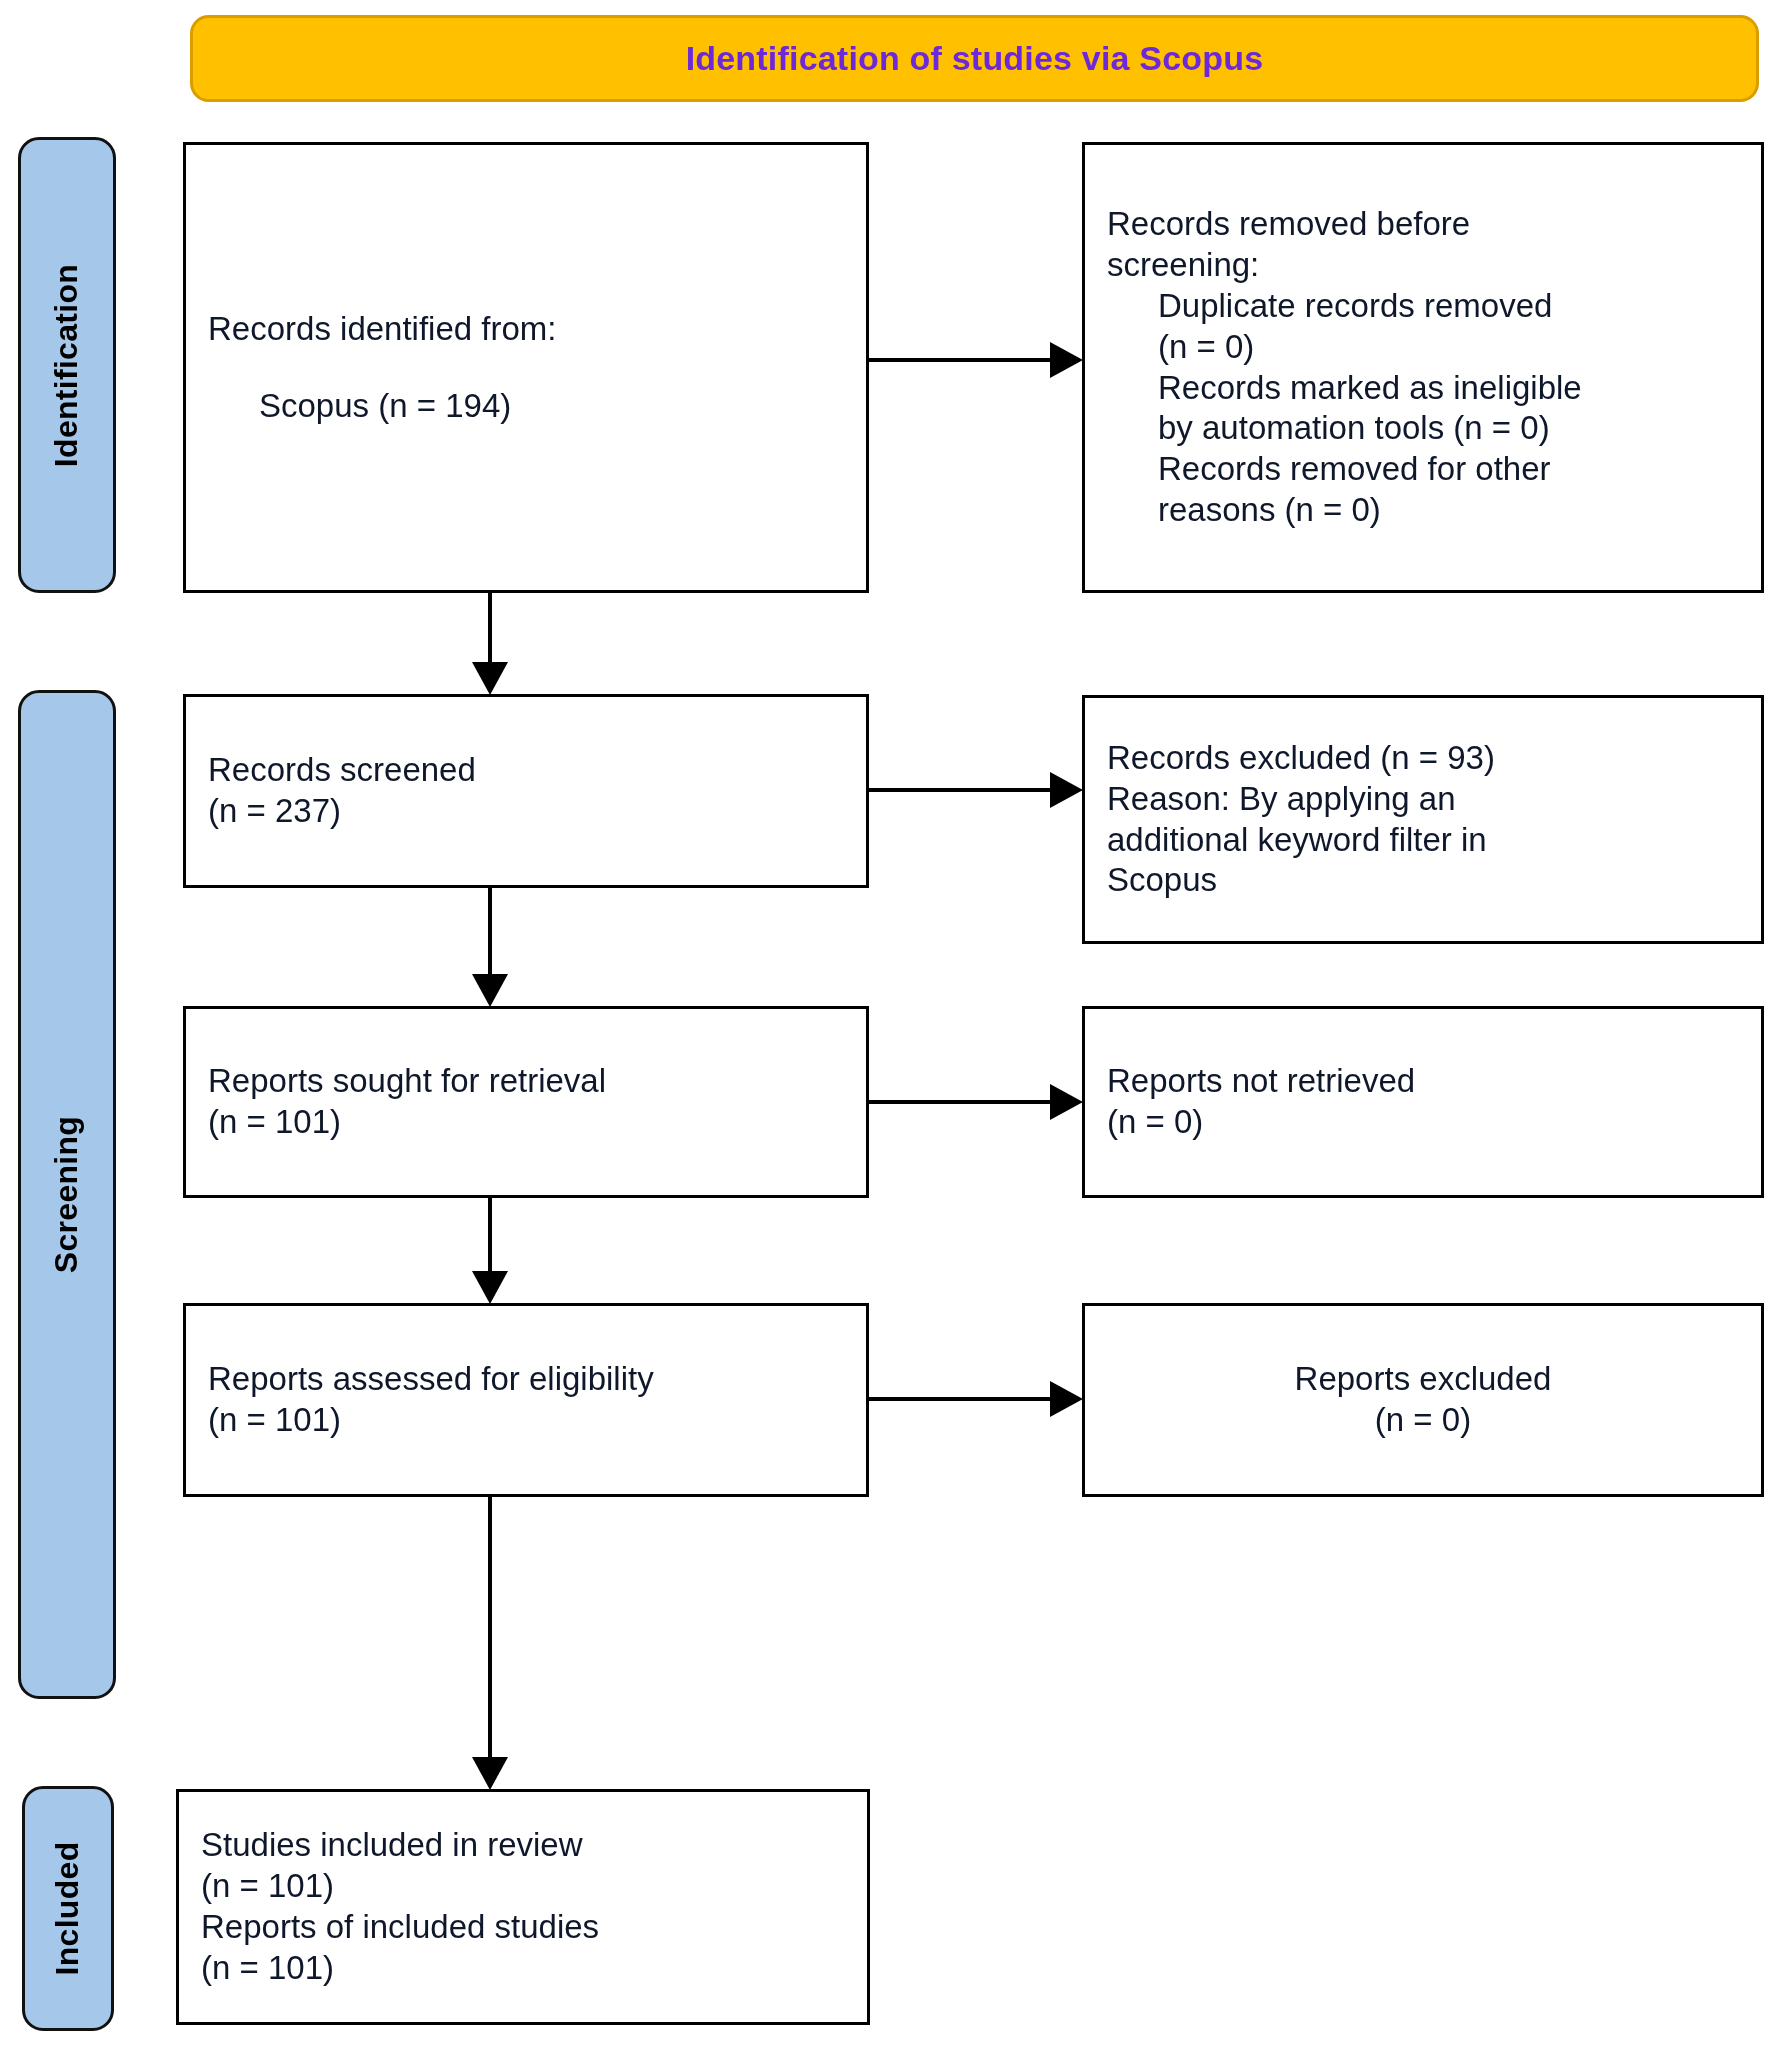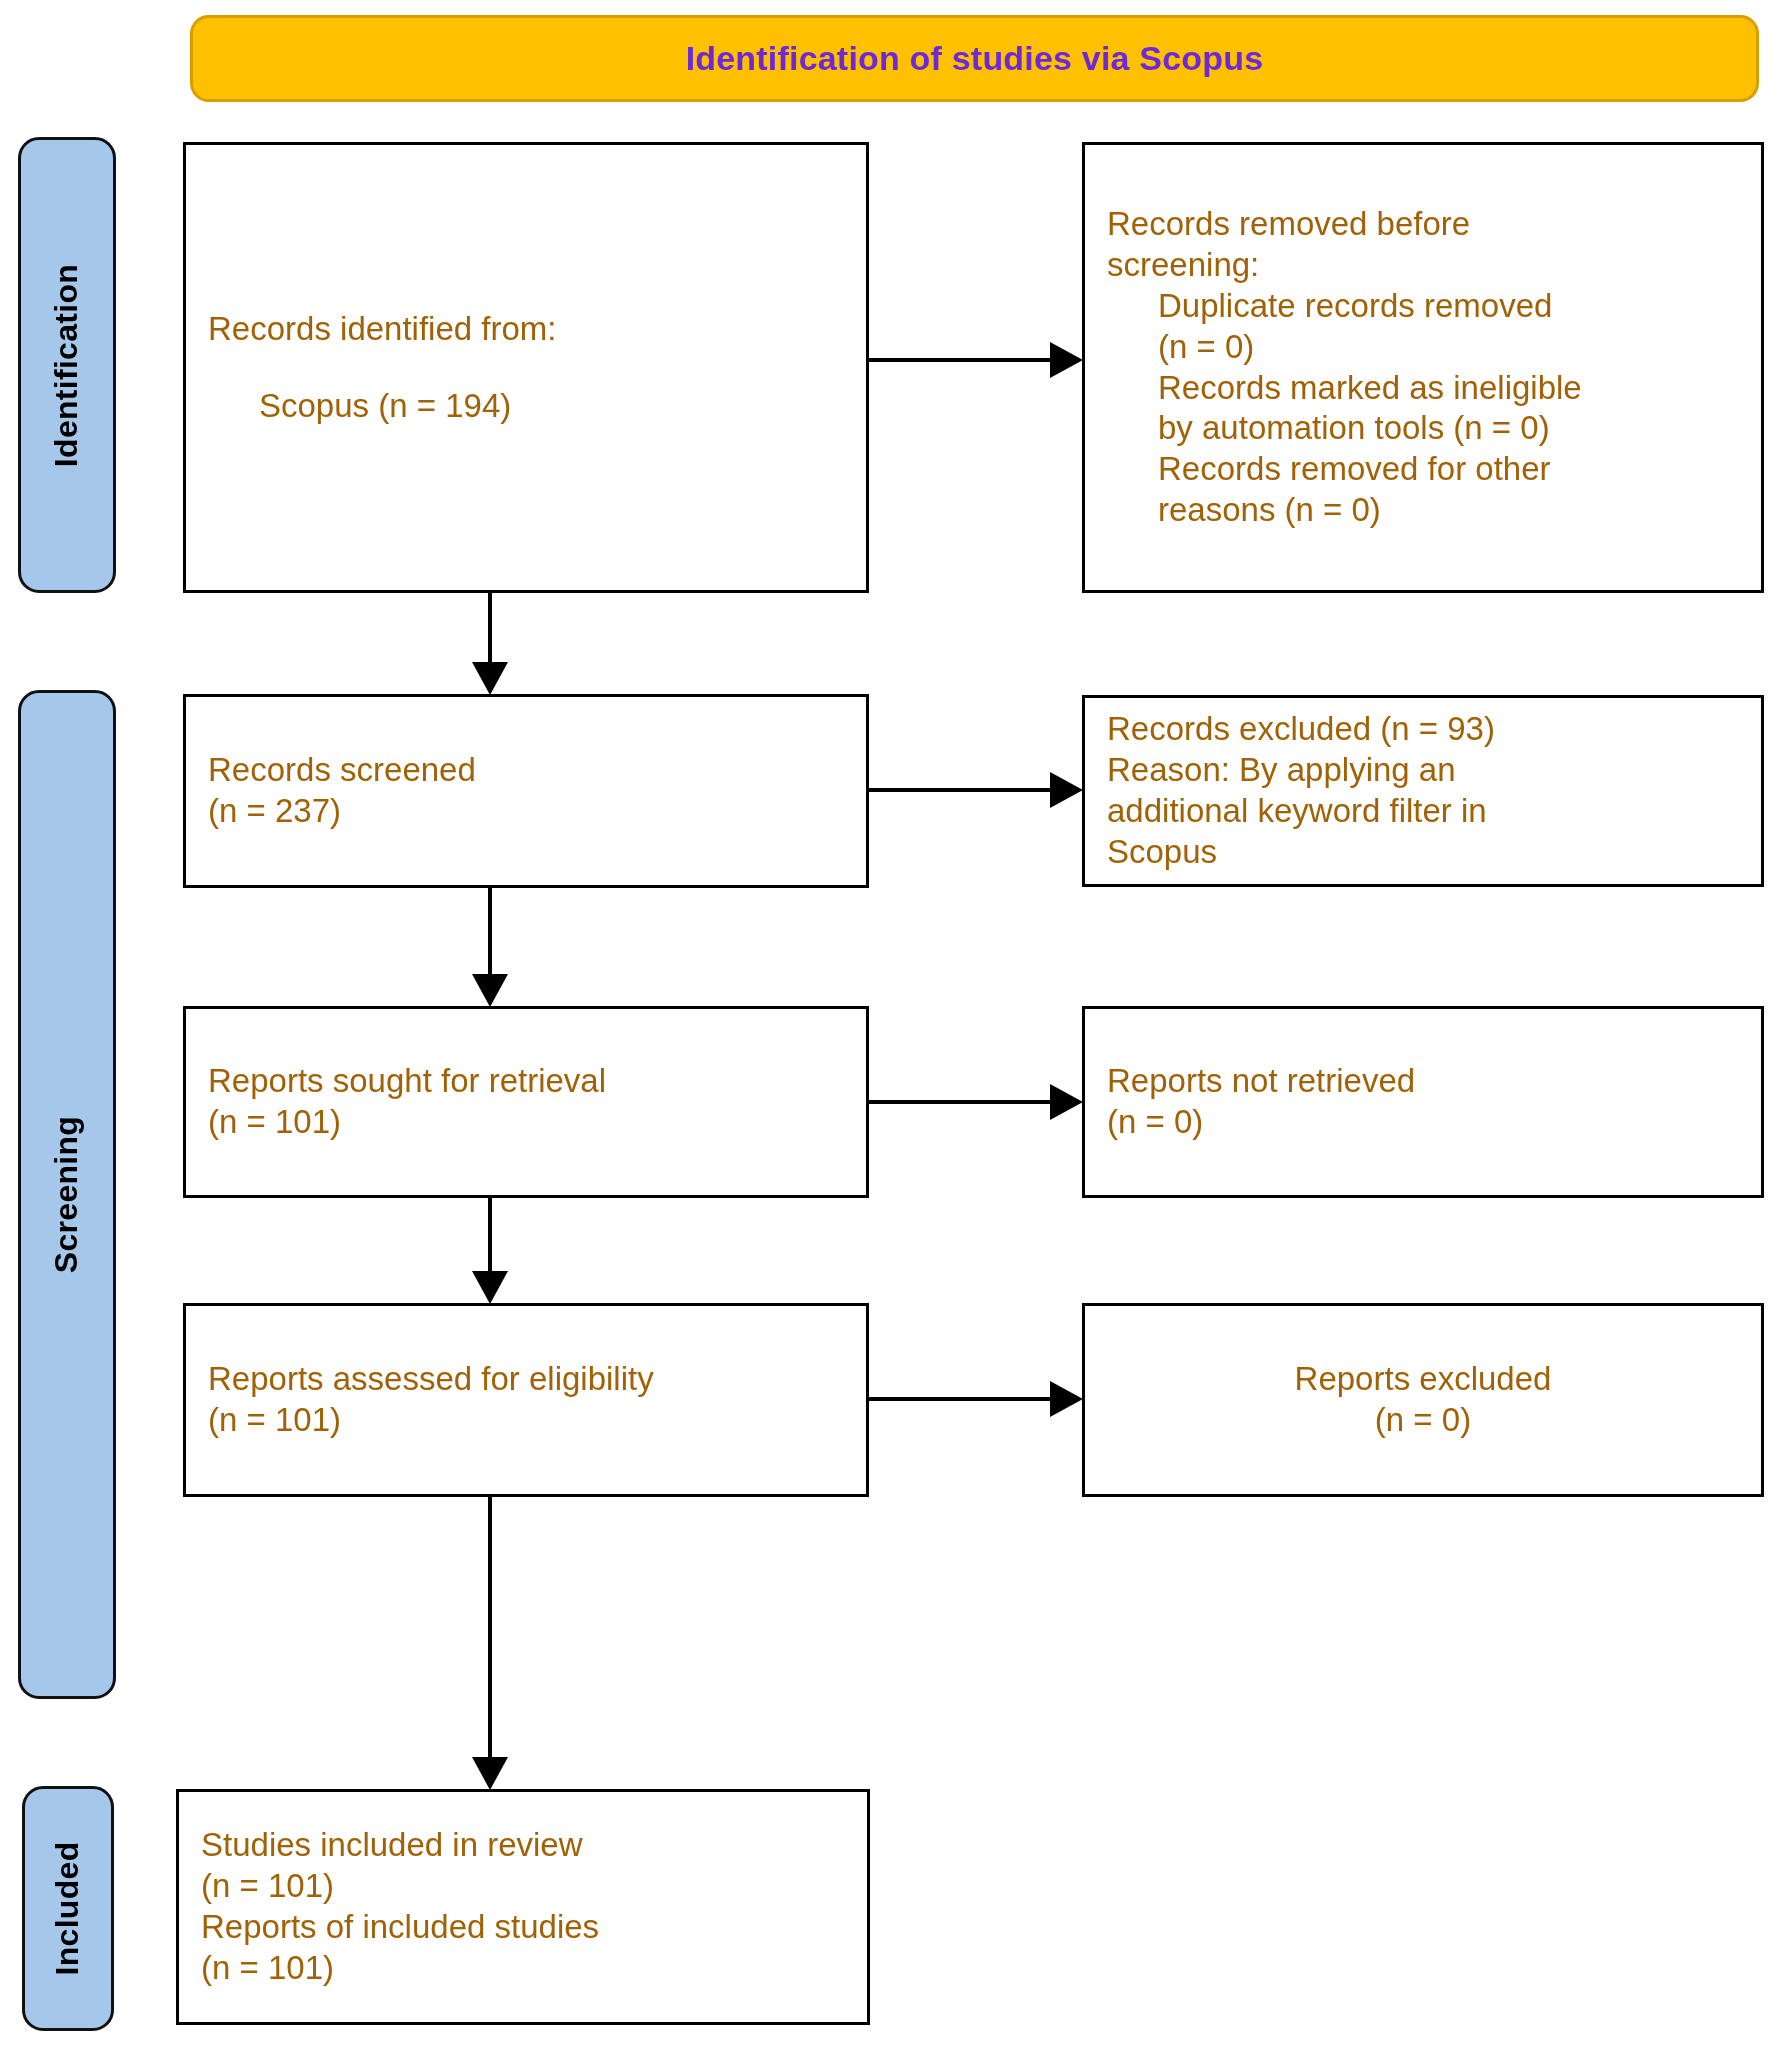--- a/index.html
+++ b/index.html
@@ -71,35 +71,35 @@
     border: 3.8px solid #000000;
     box-sizing: border-box;
     padding: 0 22px;
     display: flex;
     flex-direction: column;
     justify-content: center;
   }
   .fbox .line {
     font-size: 33px;
     line-height: 1.24;
-    color: #a16207;
+    color: #0f172a;
     white-space: pre-wrap;
   }
   .fbox .line.indent { padding-left: 51px; }
 
   
   #box-identified      { left: 183px;  top: 142px;  width: 686px; height: 451px; gap: 36px; }
   #box-screened        { left: 183px;  top: 694px; width: 686px; height: 194px; }
   #box-sought          { left: 183px;  top: 1006px; width: 686px; height: 192px; }
   #box-assessed        { left: 183px;  top: 1303px; width: 686px; height: 194px; }
   #box-included-review { left: 176px;  top: 1789px; width: 694px; height: 236px; }
 
   
   #box-removed       { left: 1082px; top: 142px;  width: 682px; height: 451px; }
-  #box-rec-excluded  { left: 1082px; top: 695px; width: 682px; height: 192px; }
+  #box-rec-excluded  { left: 1082px; top: 695px; width: 682px; height: 249px; }
   #box-not-retrieved { left: 1082px; top: 1006px; width: 682px; height: 192px; }
   #box-rep-excluded  { left: 1082px; top: 1303px; width: 682px; height: 194px; text-align: center; }
 
   
   .arrow-v, .arrow-h {
     position: absolute;
   }
   .arrow-v .shaft {
     position: absolute;
     left: 50%;

